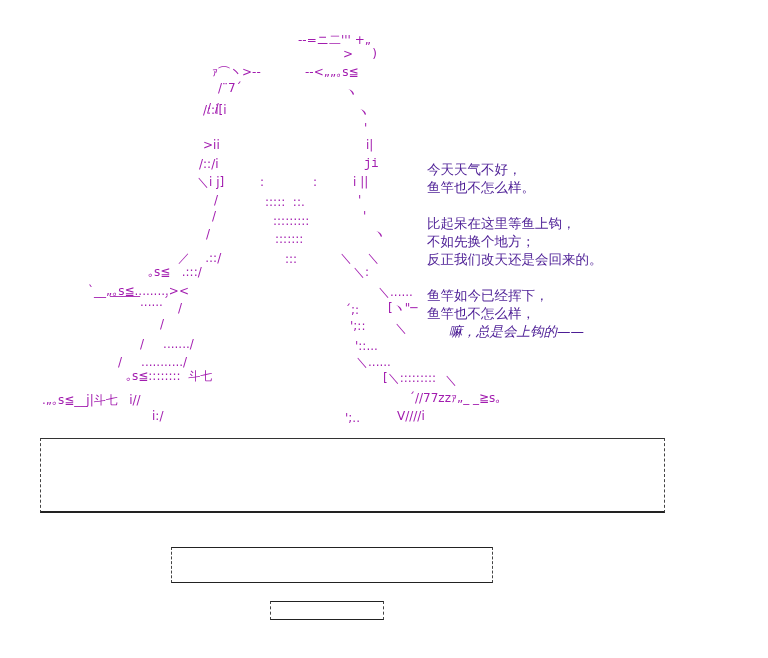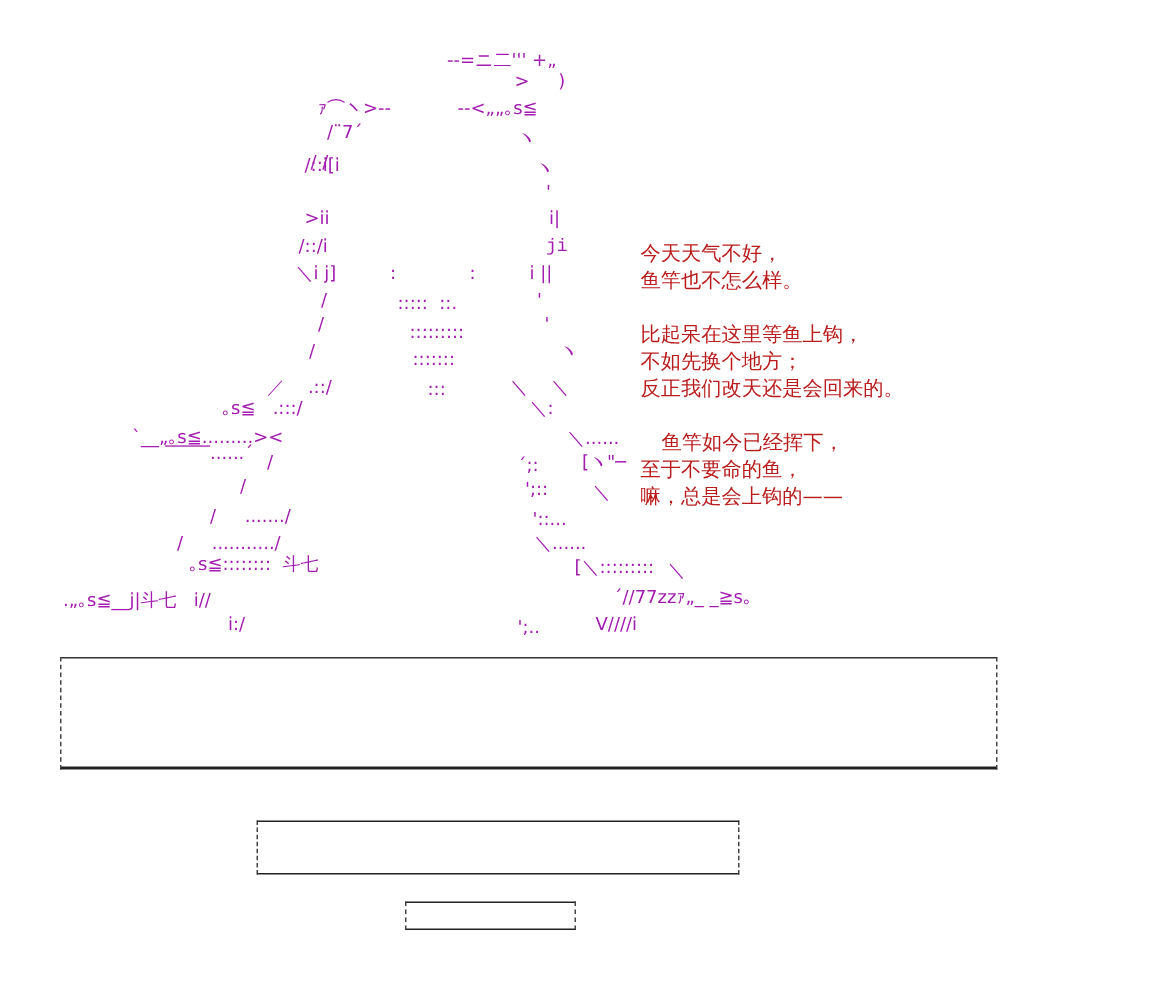--- a/index.html
+++ b/index.html
@@ -1,19 +1,19 @@
 <!DOCTYPE html>
 <html><head>
 <meta charset="utf-8">
 <style>
   html, body { margin:0; padding:0; background:#ffffff; }
   body { width:768px; height:658px; position:relative; overflow:hidden;
          font-family:"DejaVu Sans", sans-serif; color:#000; }
   .ln { position:absolute; white-space:pre; font-size:12px; line-height:16px; color:#a21caf; }
-  .txt { position:absolute; font-size:13.5px; line-height:18px; color:#b91c1c; white-space:pre; }
+  .txt { position:absolute; font-size:13.5px; line-height:18px; color:#4c1d95; white-space:pre; }
   .box { position:absolute; border:1px solid #222; border-left:1px dashed #444; border-right:1px dashed #444; }
   .box-big { left:40px; top:438px; width:623px; height:72px; border-top:1px solid #333; border-bottom:2px solid #222; }
   .box-mid { left:171px; top:547px; width:320px; height:34px; }
   .box-small { left:270px; top:601px; width:112px; height:17px; }
 </style>
 </head>
 <body>
 
 <div id="art-layer">
     <div class="ln" style="left: 298px; top: 32px;">--=ニ二''' +„</div>
@@ -71,19 +71,19 @@
     <div class="ln" style="left: 397px; top: 408px;">V////i</div>
   </div>
 
 <div class="txt" style="left:427px;top:160px;">今天天气不好，</div>
 <div class="txt" style="left:427px;top:178px;">鱼竿也不怎么样。</div>
 
 <div class="txt" style="left:427px;top:214px;">比起呆在这里等鱼上钩，</div>
 <div class="txt" style="left:427px;top:232px;">不如先换个地方；</div>
 <div class="txt" style="left:427px;top:250px;">反正我们改天还是会回来的。</div>
 
-<div class="txt" style="left:441px;top:286px;">鱼竿如今已经挥下，</div>
-<div class="txt" style="left:427px;top:304px;">至于不要命的鱼，</div>
-<div class="txt" style="left:427px;top:322px;">嘛，总是会上钩的——</div>
+<div class="txt" style="left:427px;top:286px;">鱼竿如今已经挥下，</div>
+<div class="txt" style="left:427px;top:304px;">鱼竿也不怎么样，</div>
+<div class="txt" style="left:449px;top:322px;font-style:italic;">嘛，总是会上钩的——</div>
 
 <div class="box box-big"></div>
 <div class="box box-mid"></div>
 <div class="box box-small"></div>
 
 </body></html>

